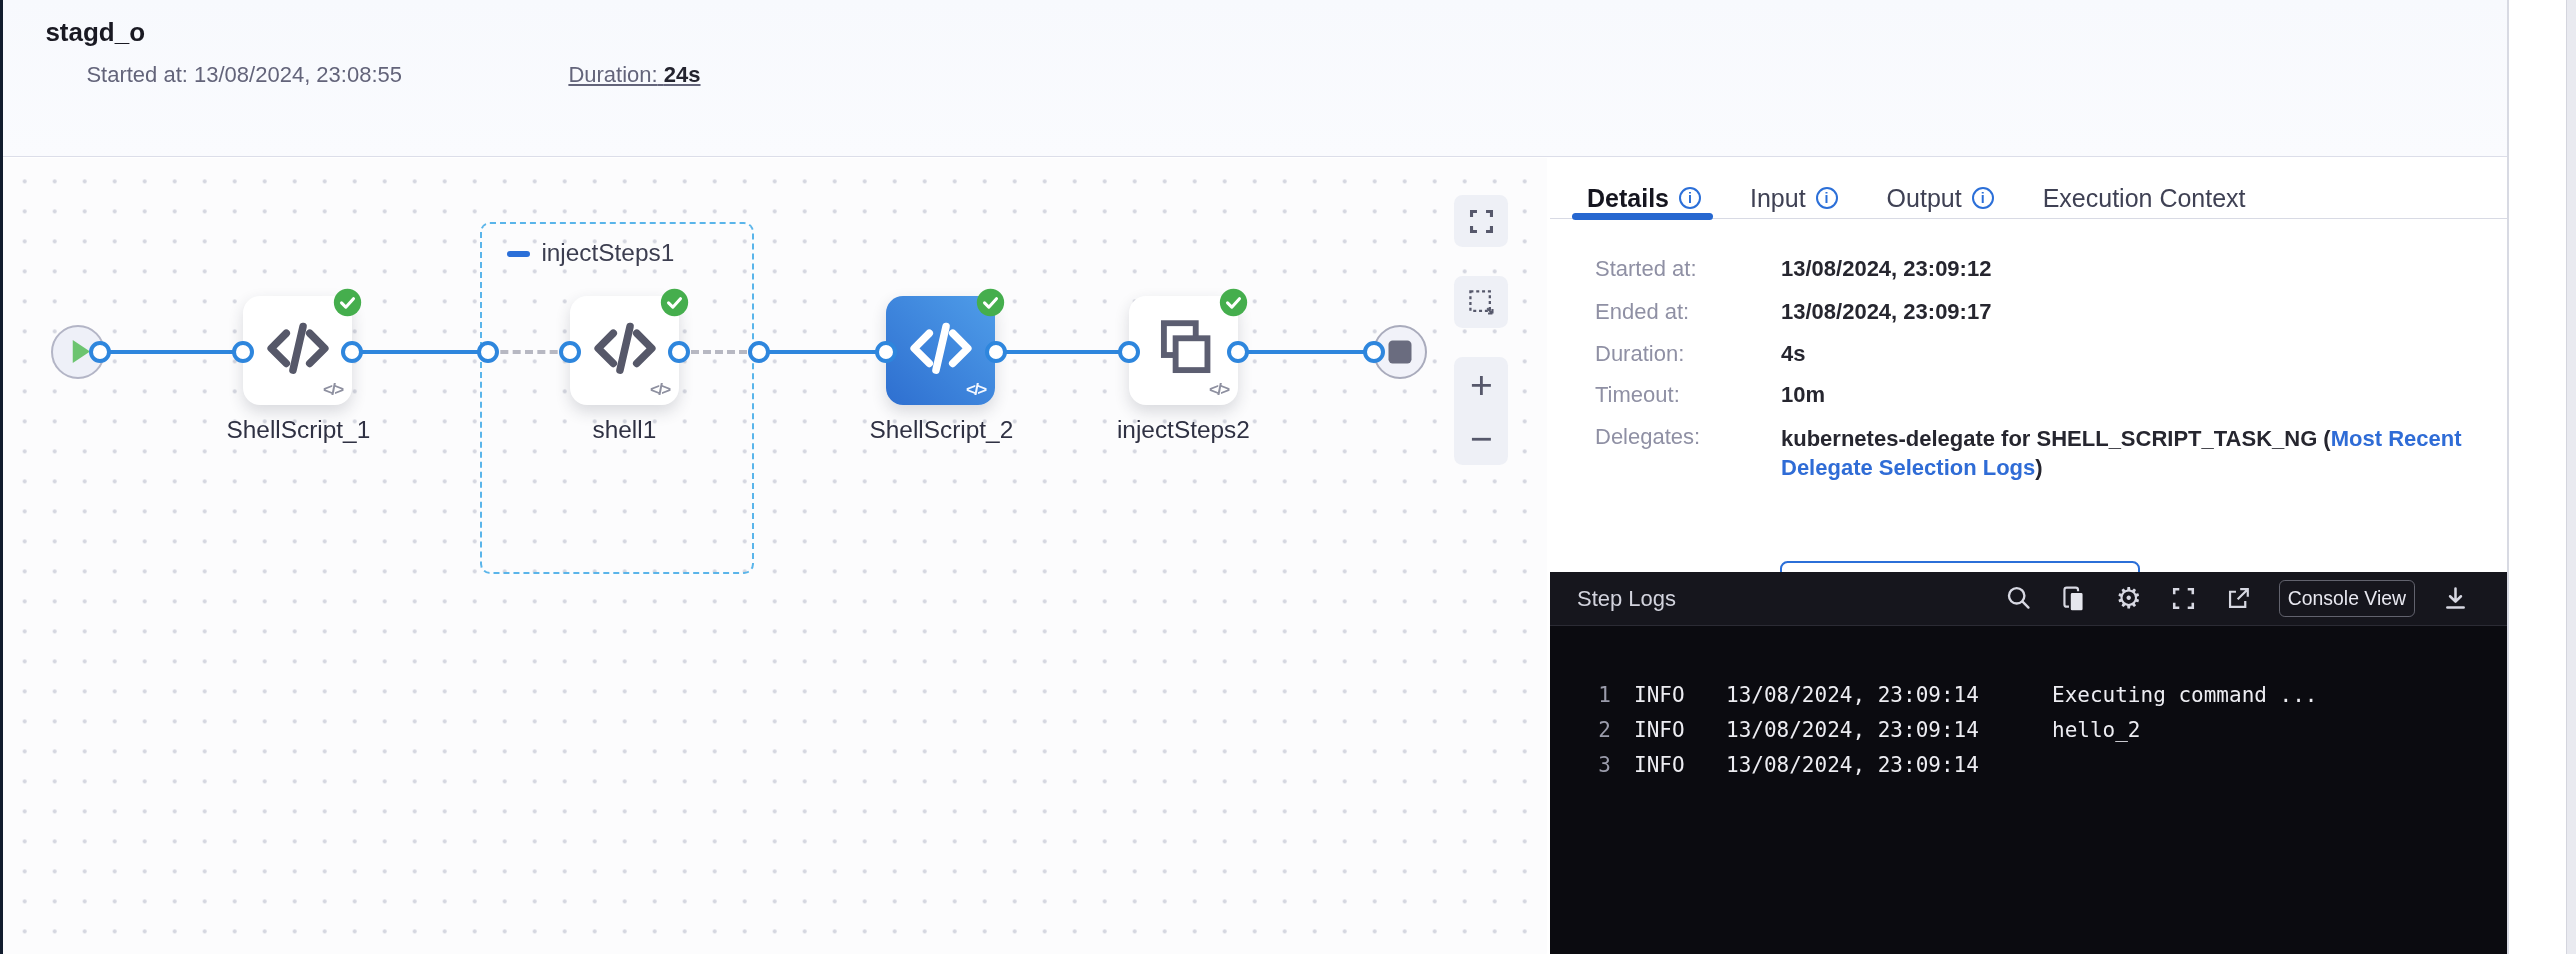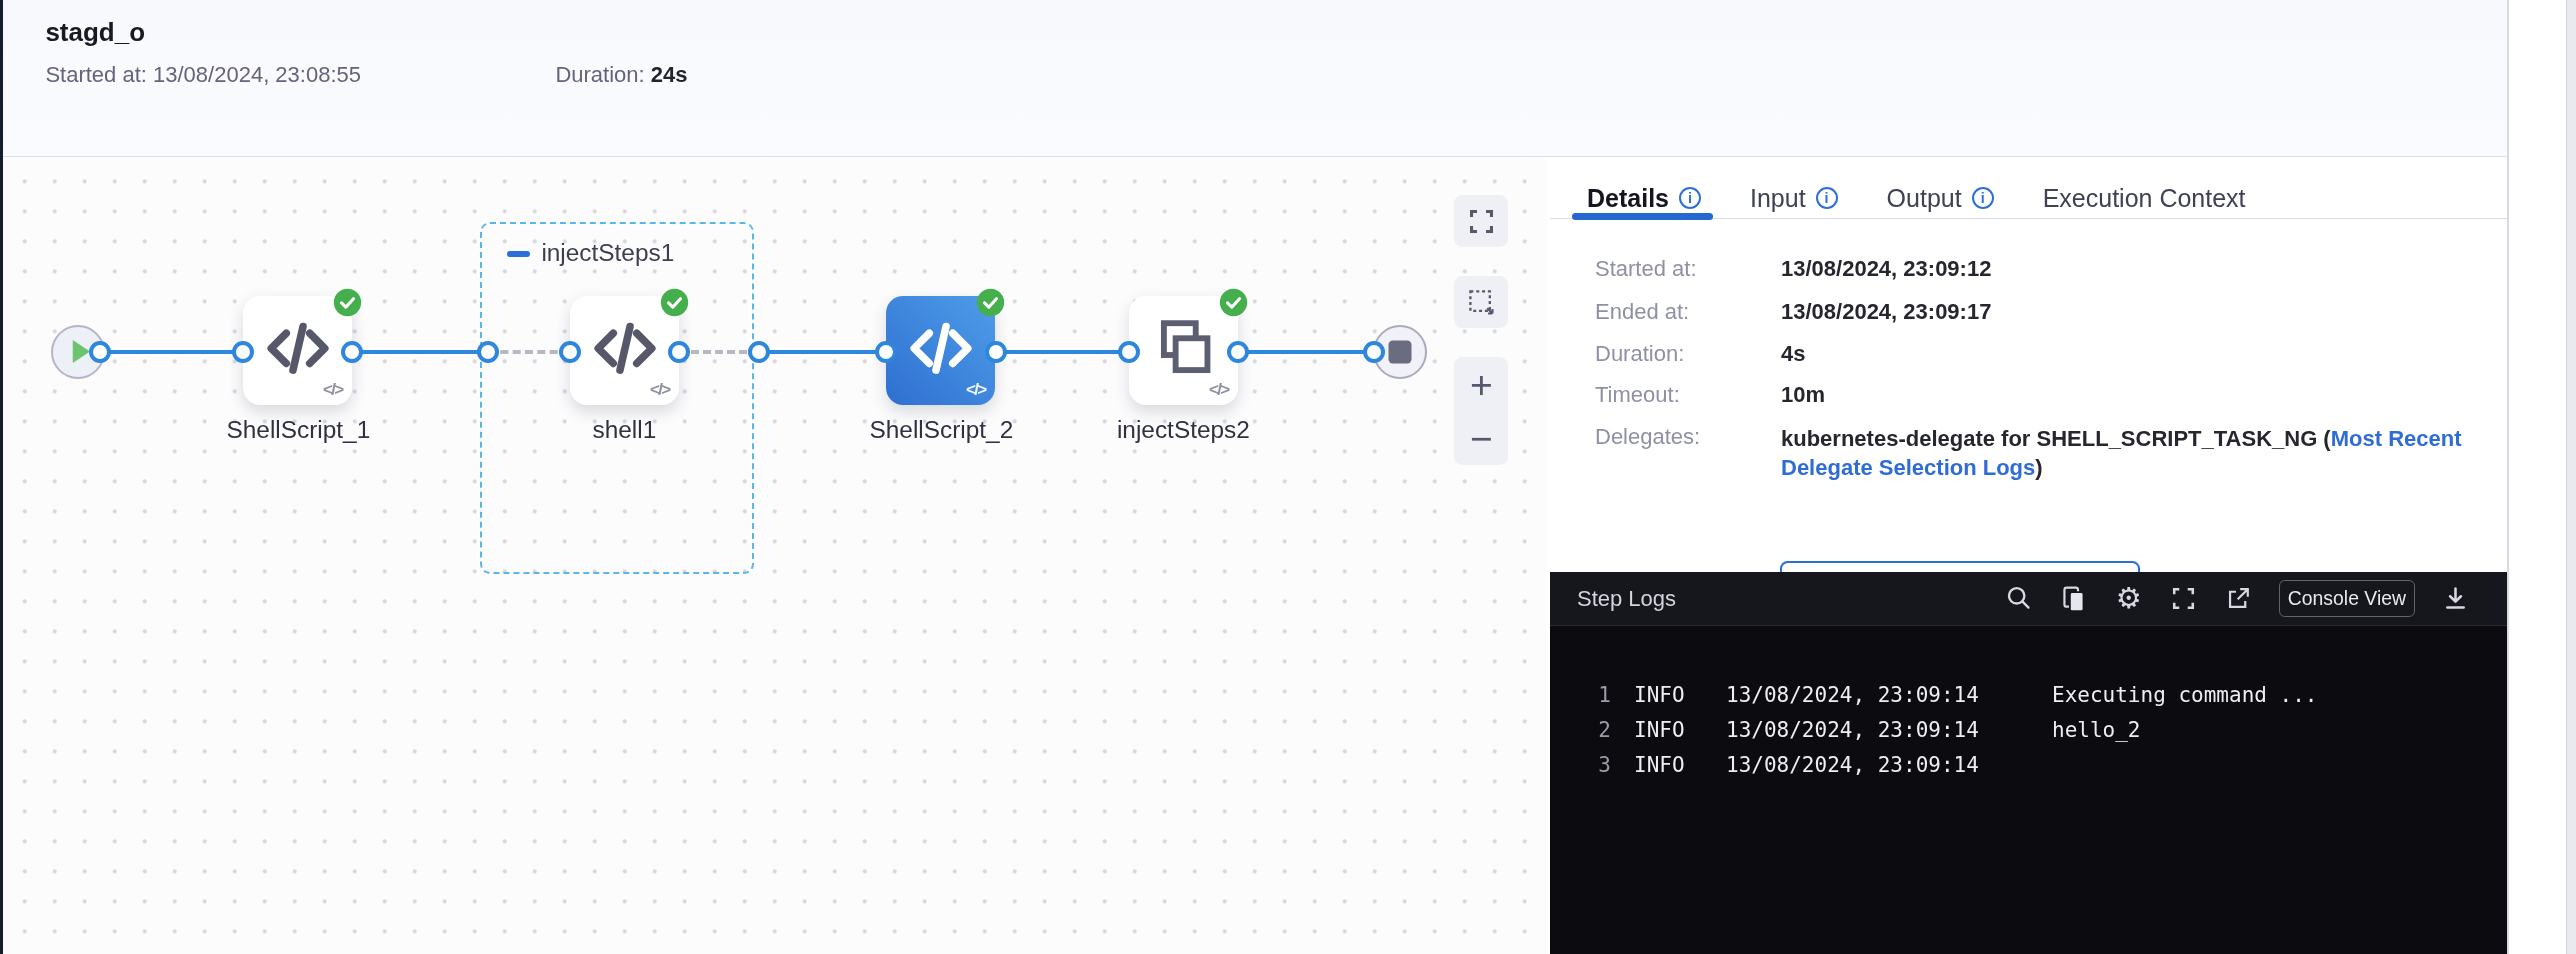--- a/index.html
+++ b/index.html
@@ -10,24 +10,24 @@
   
   .left-rail   { position:absolute; left:0; top:0; width:3.4px; height:955px; background:#121d2e; }
   .right-divider { position:absolute; left:2507px; top:0; width:2.5px; height:955px; background:#d8dae3; }
   .right-gutter  { position:absolute; left:2509px; top:0; width:56px; height:955px; background:#fff; }
   .scroll-strip  { position:absolute; left:2566px; top:0; width:10px; height:955px; background:#e9eaf0; border-left:0.8px solid #d4d5de; }
 
   
   .topbar { position:absolute; left:3.4px; top:0; width:2504px; height:157px;
             background:linear-gradient(#f7f9fd,#fafbfe); border-bottom:1.7px solid #dcdee9; }
   .topbar .title { position:absolute; left:42px; top:17px; font-size:26px; font-weight:bold; color:#191922; }
-  .topbar .meta  { position:absolute; top:62px; font-size:22px; color:#63647a; }
+  .topbar .meta  { position:absolute; top:62px; font-size:22px; color:#63647a;margin-left:41px; }
   .topbar .meta b { color:#24242f; font-weight:bold; }
   .meta-started { left:42px; }
-  .meta-duration { left:552px; }
+  .meta-duration { left:524px;text-decoration:underline; }
 
   
   .canvas { position:absolute; left:3.4px; top:158px; width:1544px; height:796px;
             background:#fcfcfd;
             background-image:radial-gradient(circle,#d5d7e0 1.9px, transparent 2.2px);
             background-size:30px 30px; background-position:6.7px 8.4px; overflow:hidden; }
 
   .edge { position:absolute; top:192px; height:0; border-top:4.2px solid #2e86dd; z-index:1; }
   .edge.dashed { border-top:4.2px dashed #b7b8c2; }
 

